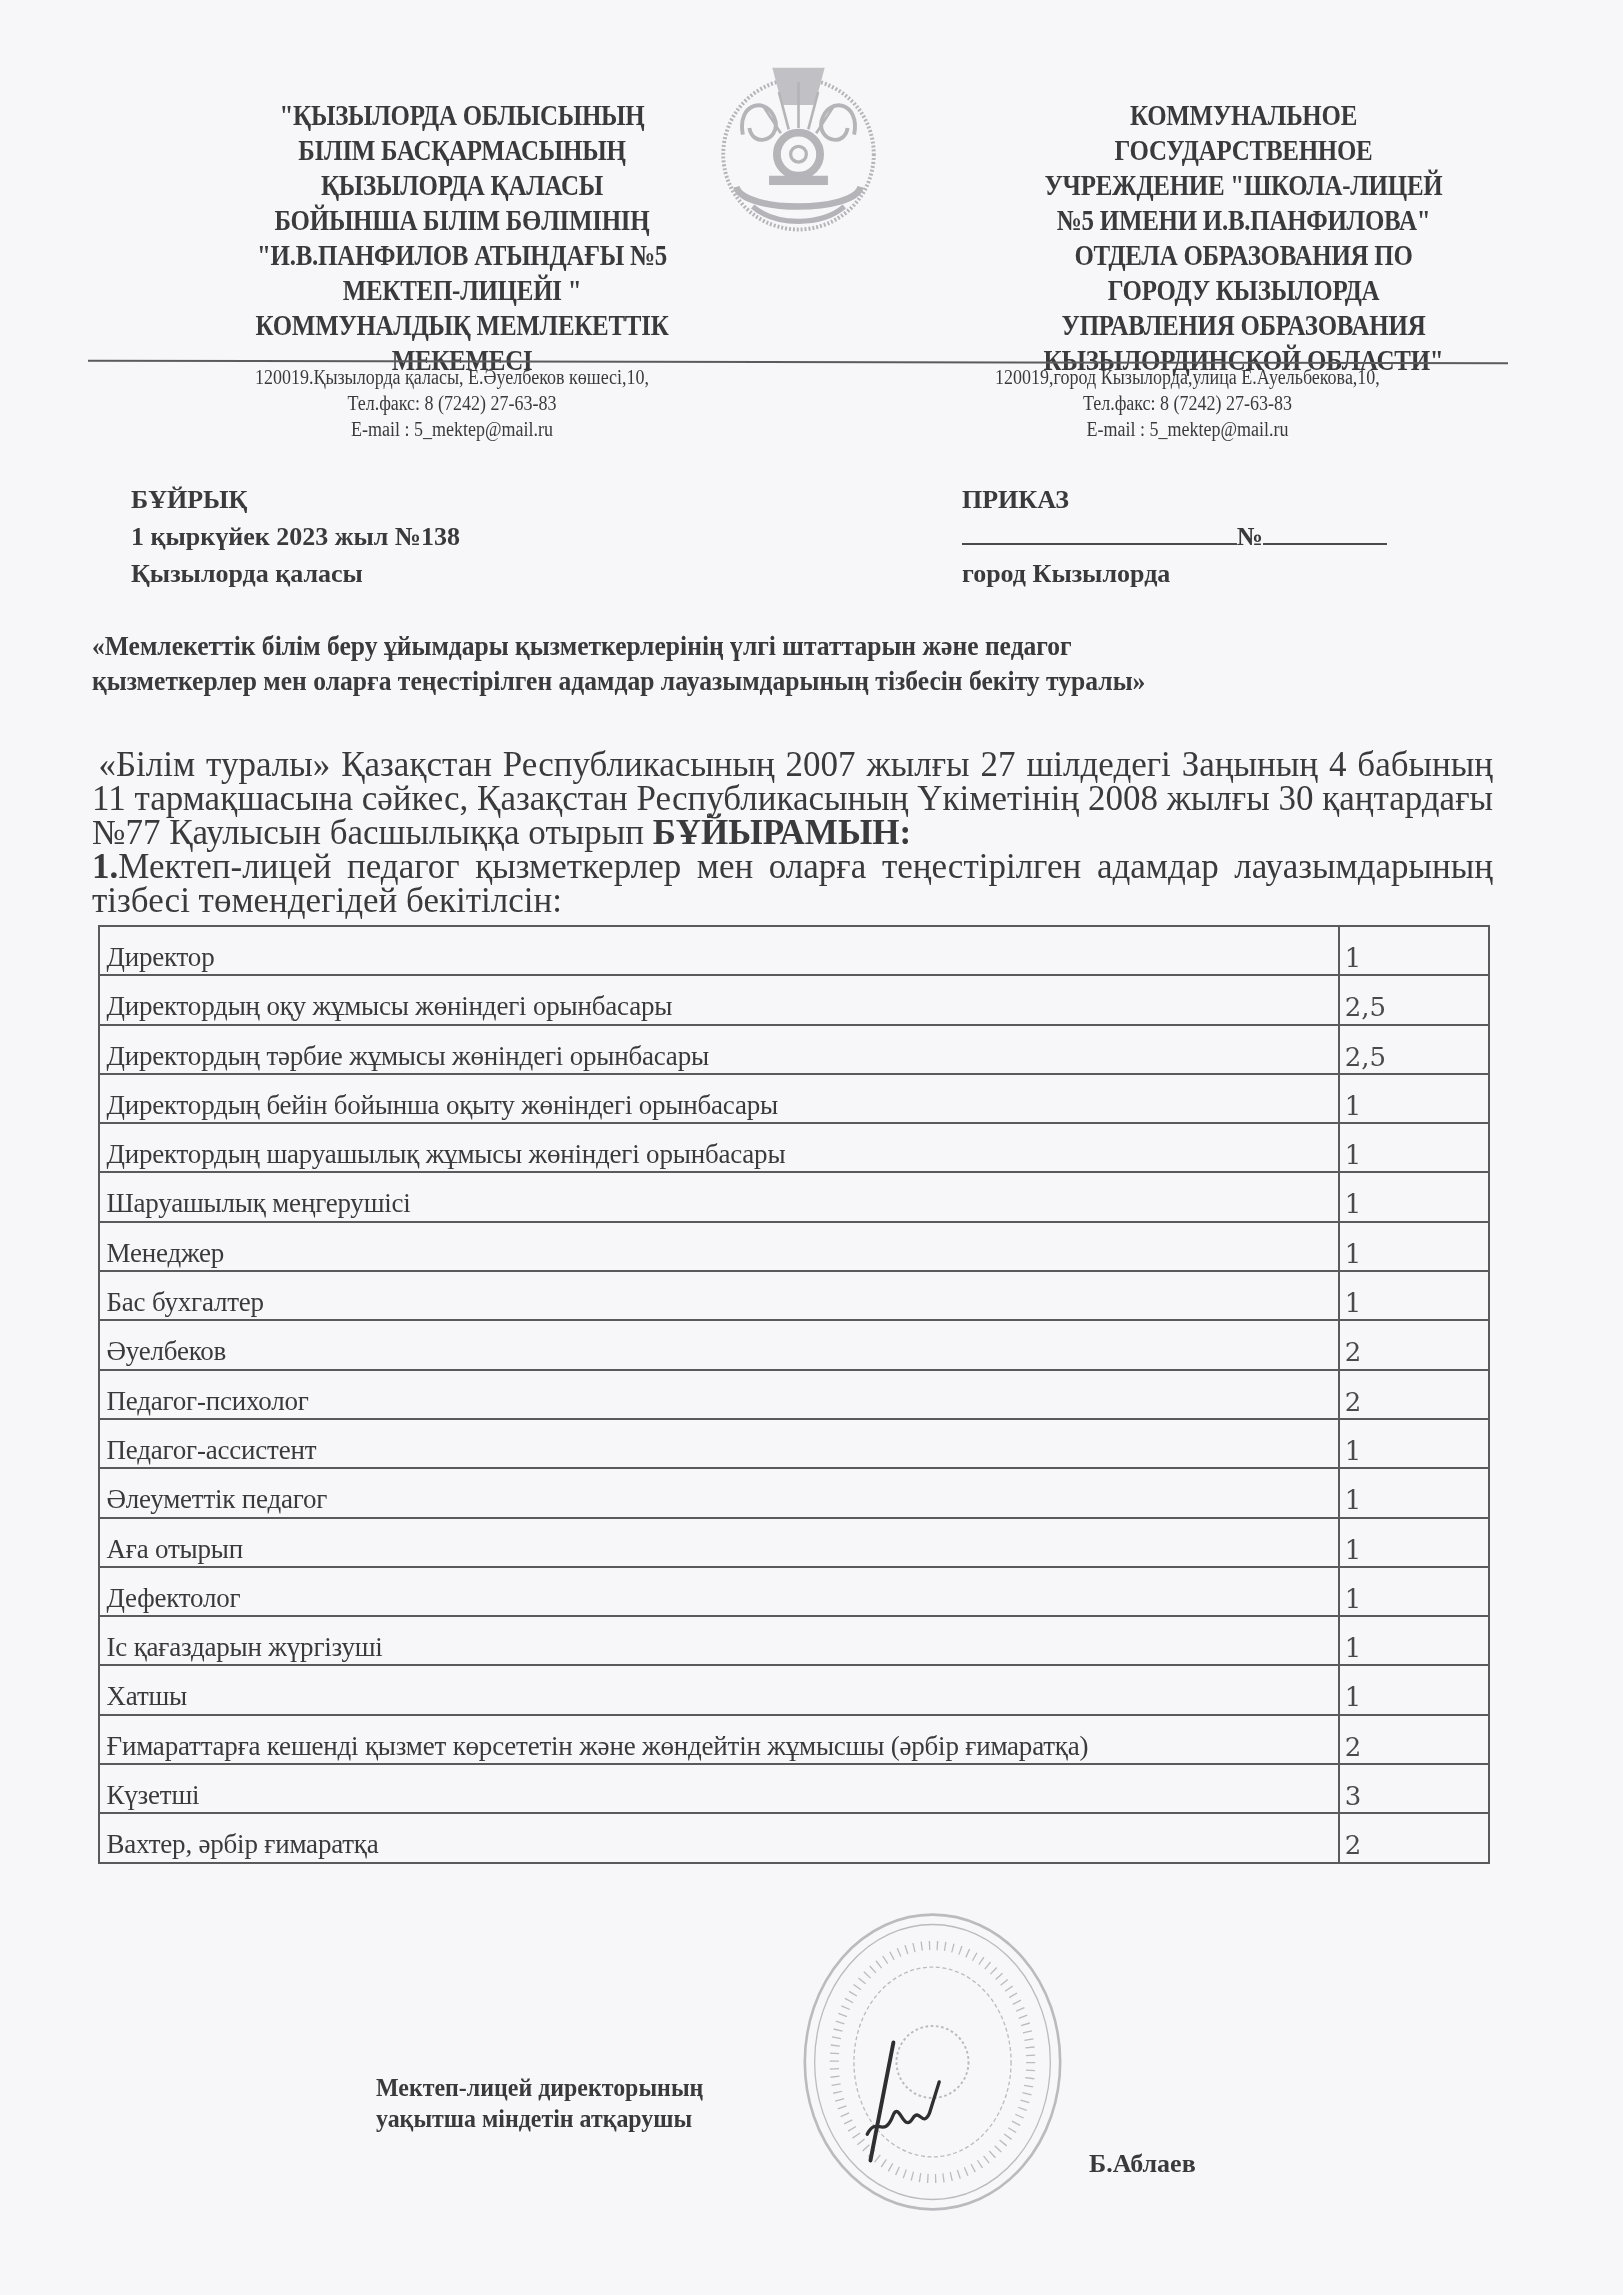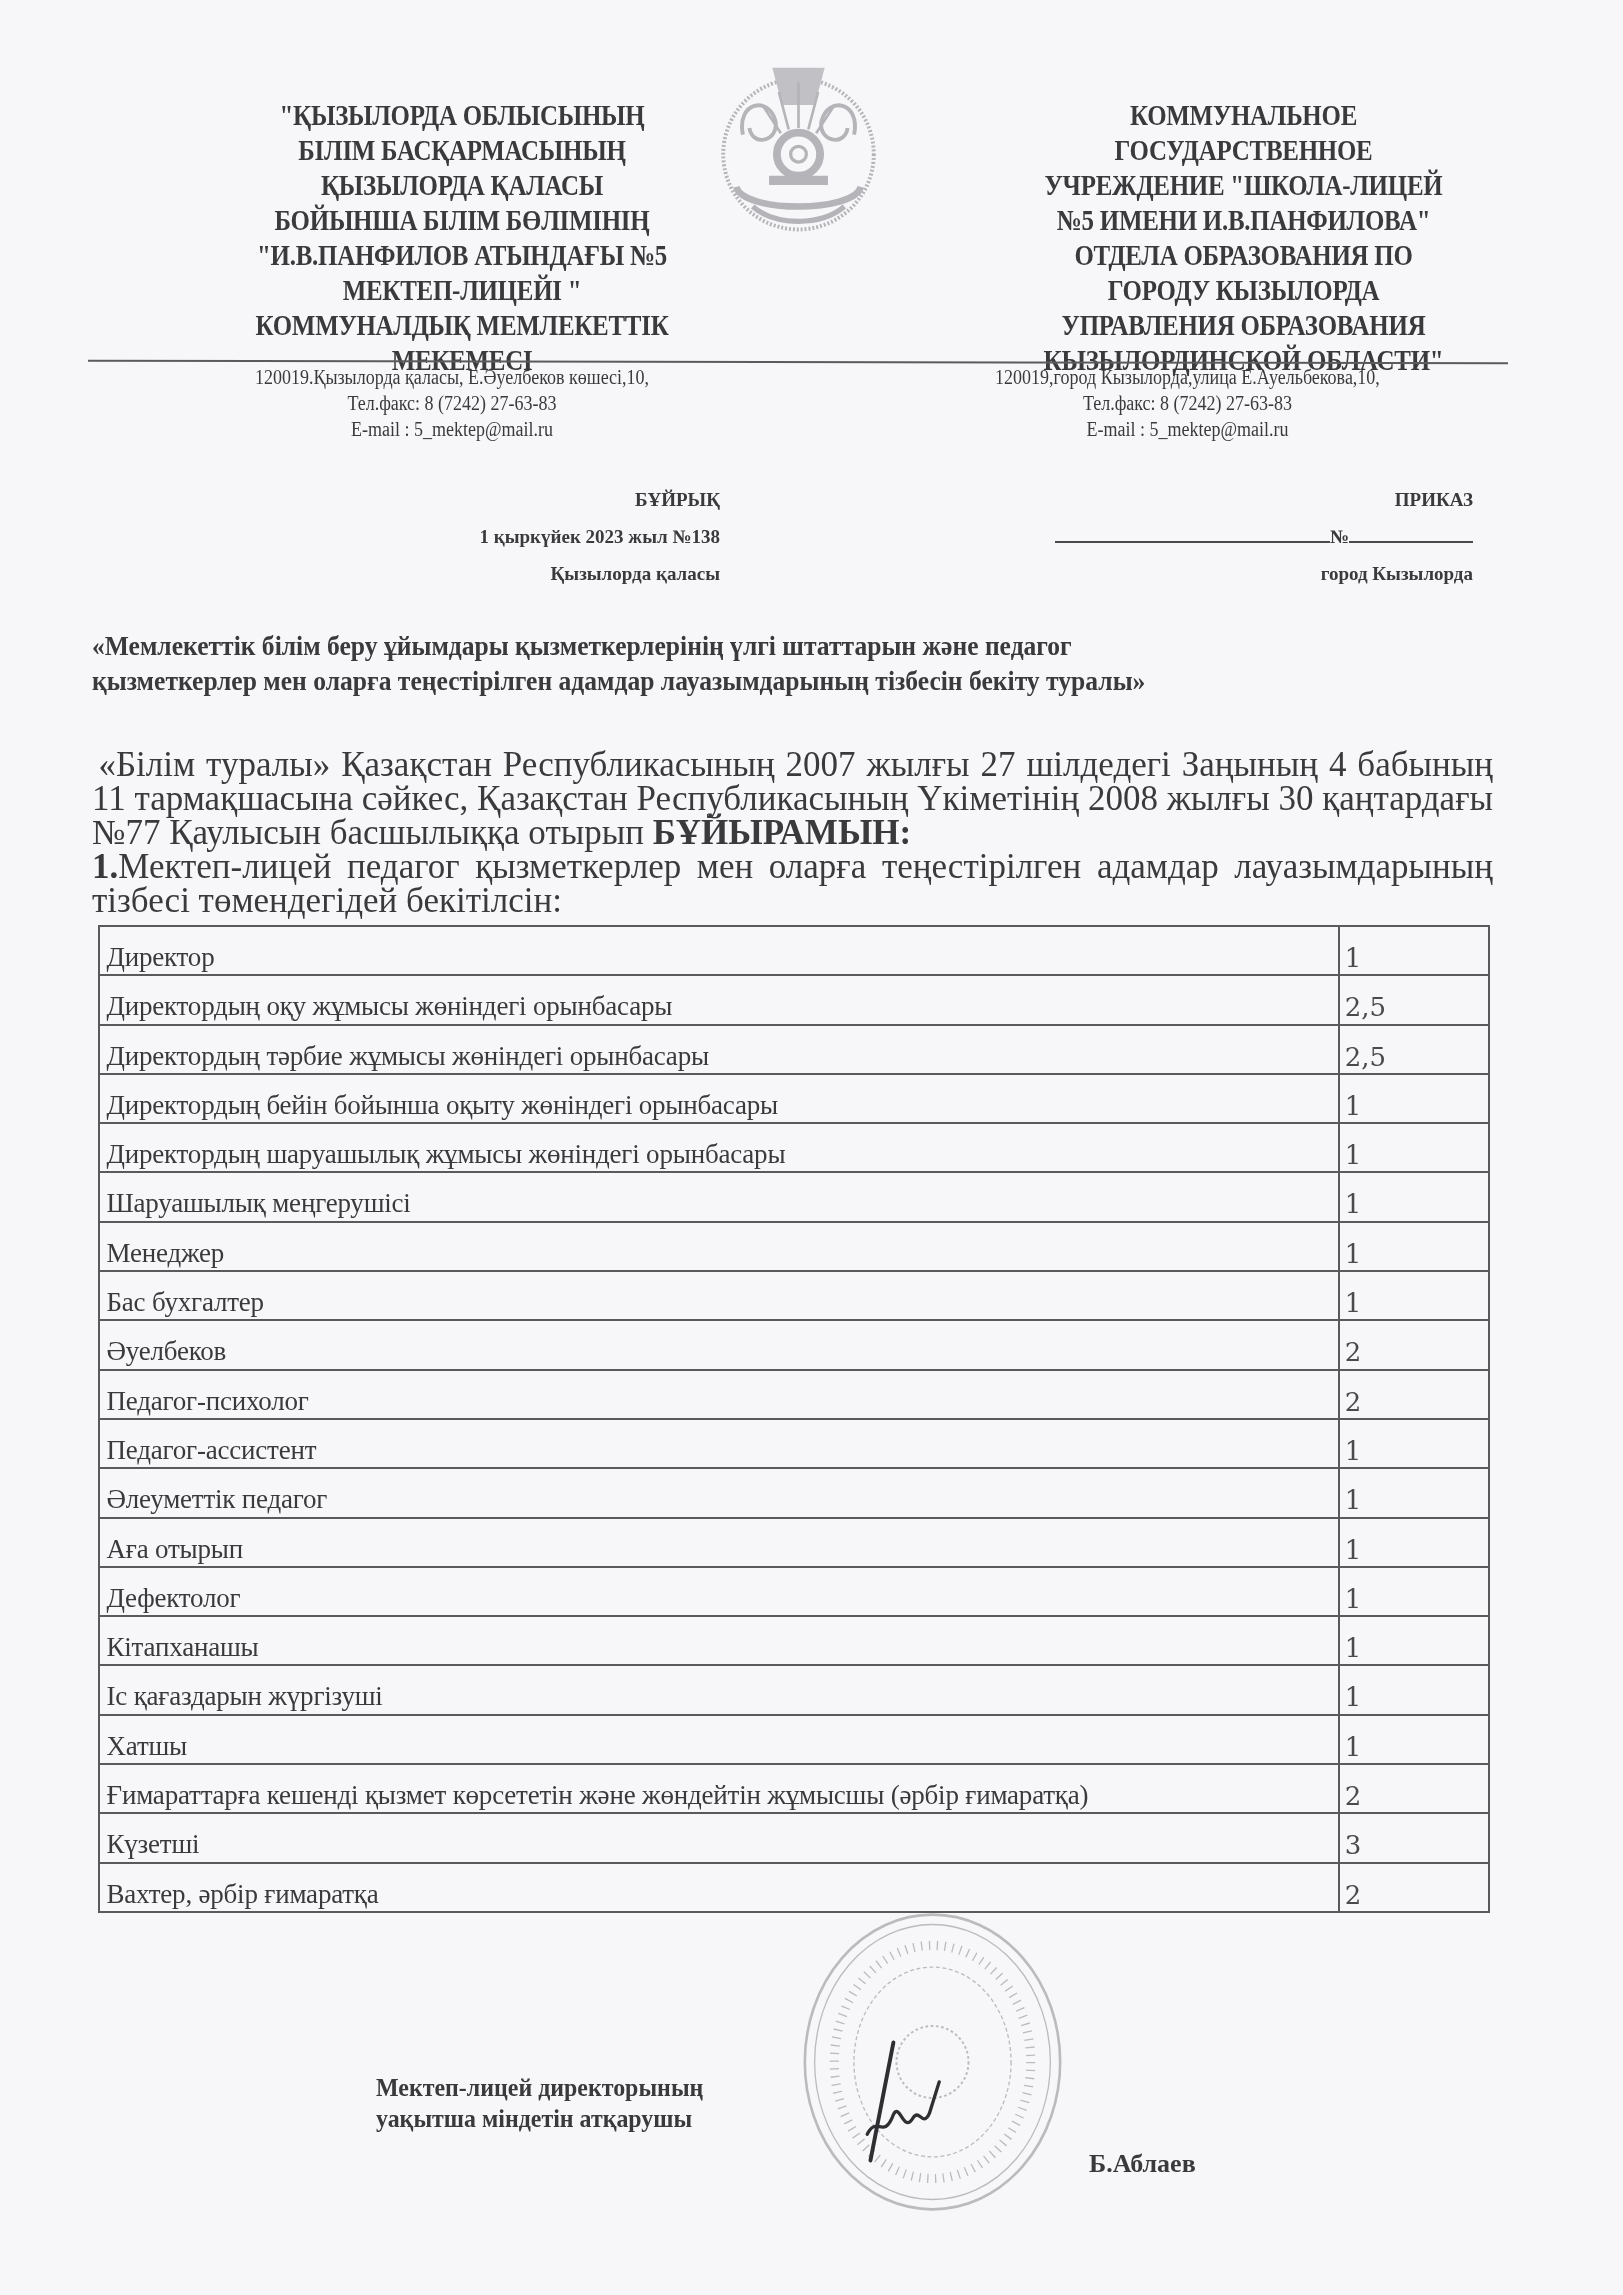--- a/index.html
+++ b/index.html
@@ -27,23 +27,23 @@
   .addr {
     text-align: center;
     font-size: 20px;
     line-height: 26px;
     transform: scaleX(0.9);
   }
   #addr-left { left: 118px; top: 364px; width: 668px; }
   #addr-right { left: 844px; top: 364px; width: 687px; }
   .addr div { white-space: nowrap; }
   .ordertitle {
-    text-align: right;
+    text-align: left;
     font-weight: bold;
-    font-size: 19px;
+    font-size: 26px;
     line-height: 37px;
   }
   #order-left { left: 131px; top: 481px; width: 589px; }
   #order-right { left: 962px; top: 481px; width: 511px; }
   .nline { display: inline-block; border-bottom: 2px solid #4a4a4c; height: 19.6px; vertical-align: baseline; }
   #subject {
     left: 92px; top: 628px; width: 1414px;
     font-weight: bold; font-size: 27.5px; line-height: 35px;
     transform: scaleX(0.93); transform-origin: left top;
   }
@@ -233,24 +233,20 @@
       </tr>
       <tr>
         <td class="pos">Аға отырып</td>
         <td class="val">1</td>
       </tr>
       <tr>
         <td class="pos">Дефектолог</td>
         <td class="val">1</td>
       </tr>
       <tr>
-        <td class="pos">Кітапханашы</td>
-        <td class="val">1</td>
-      </tr>
-      <tr>
         <td class="pos">Іс қағаздарын жүргізуші</td>
         <td class="val">1</td>
       </tr>
       <tr>
         <td class="pos">Хатшы</td>
         <td class="val">1</td>
       </tr>
       <tr>
         <td class="pos">Ғимараттарға кешенді қызмет көрсететін және жөндейтін жұмысшы  (әрбір ғимаратқа)</td>
         <td class="val">2</td>

